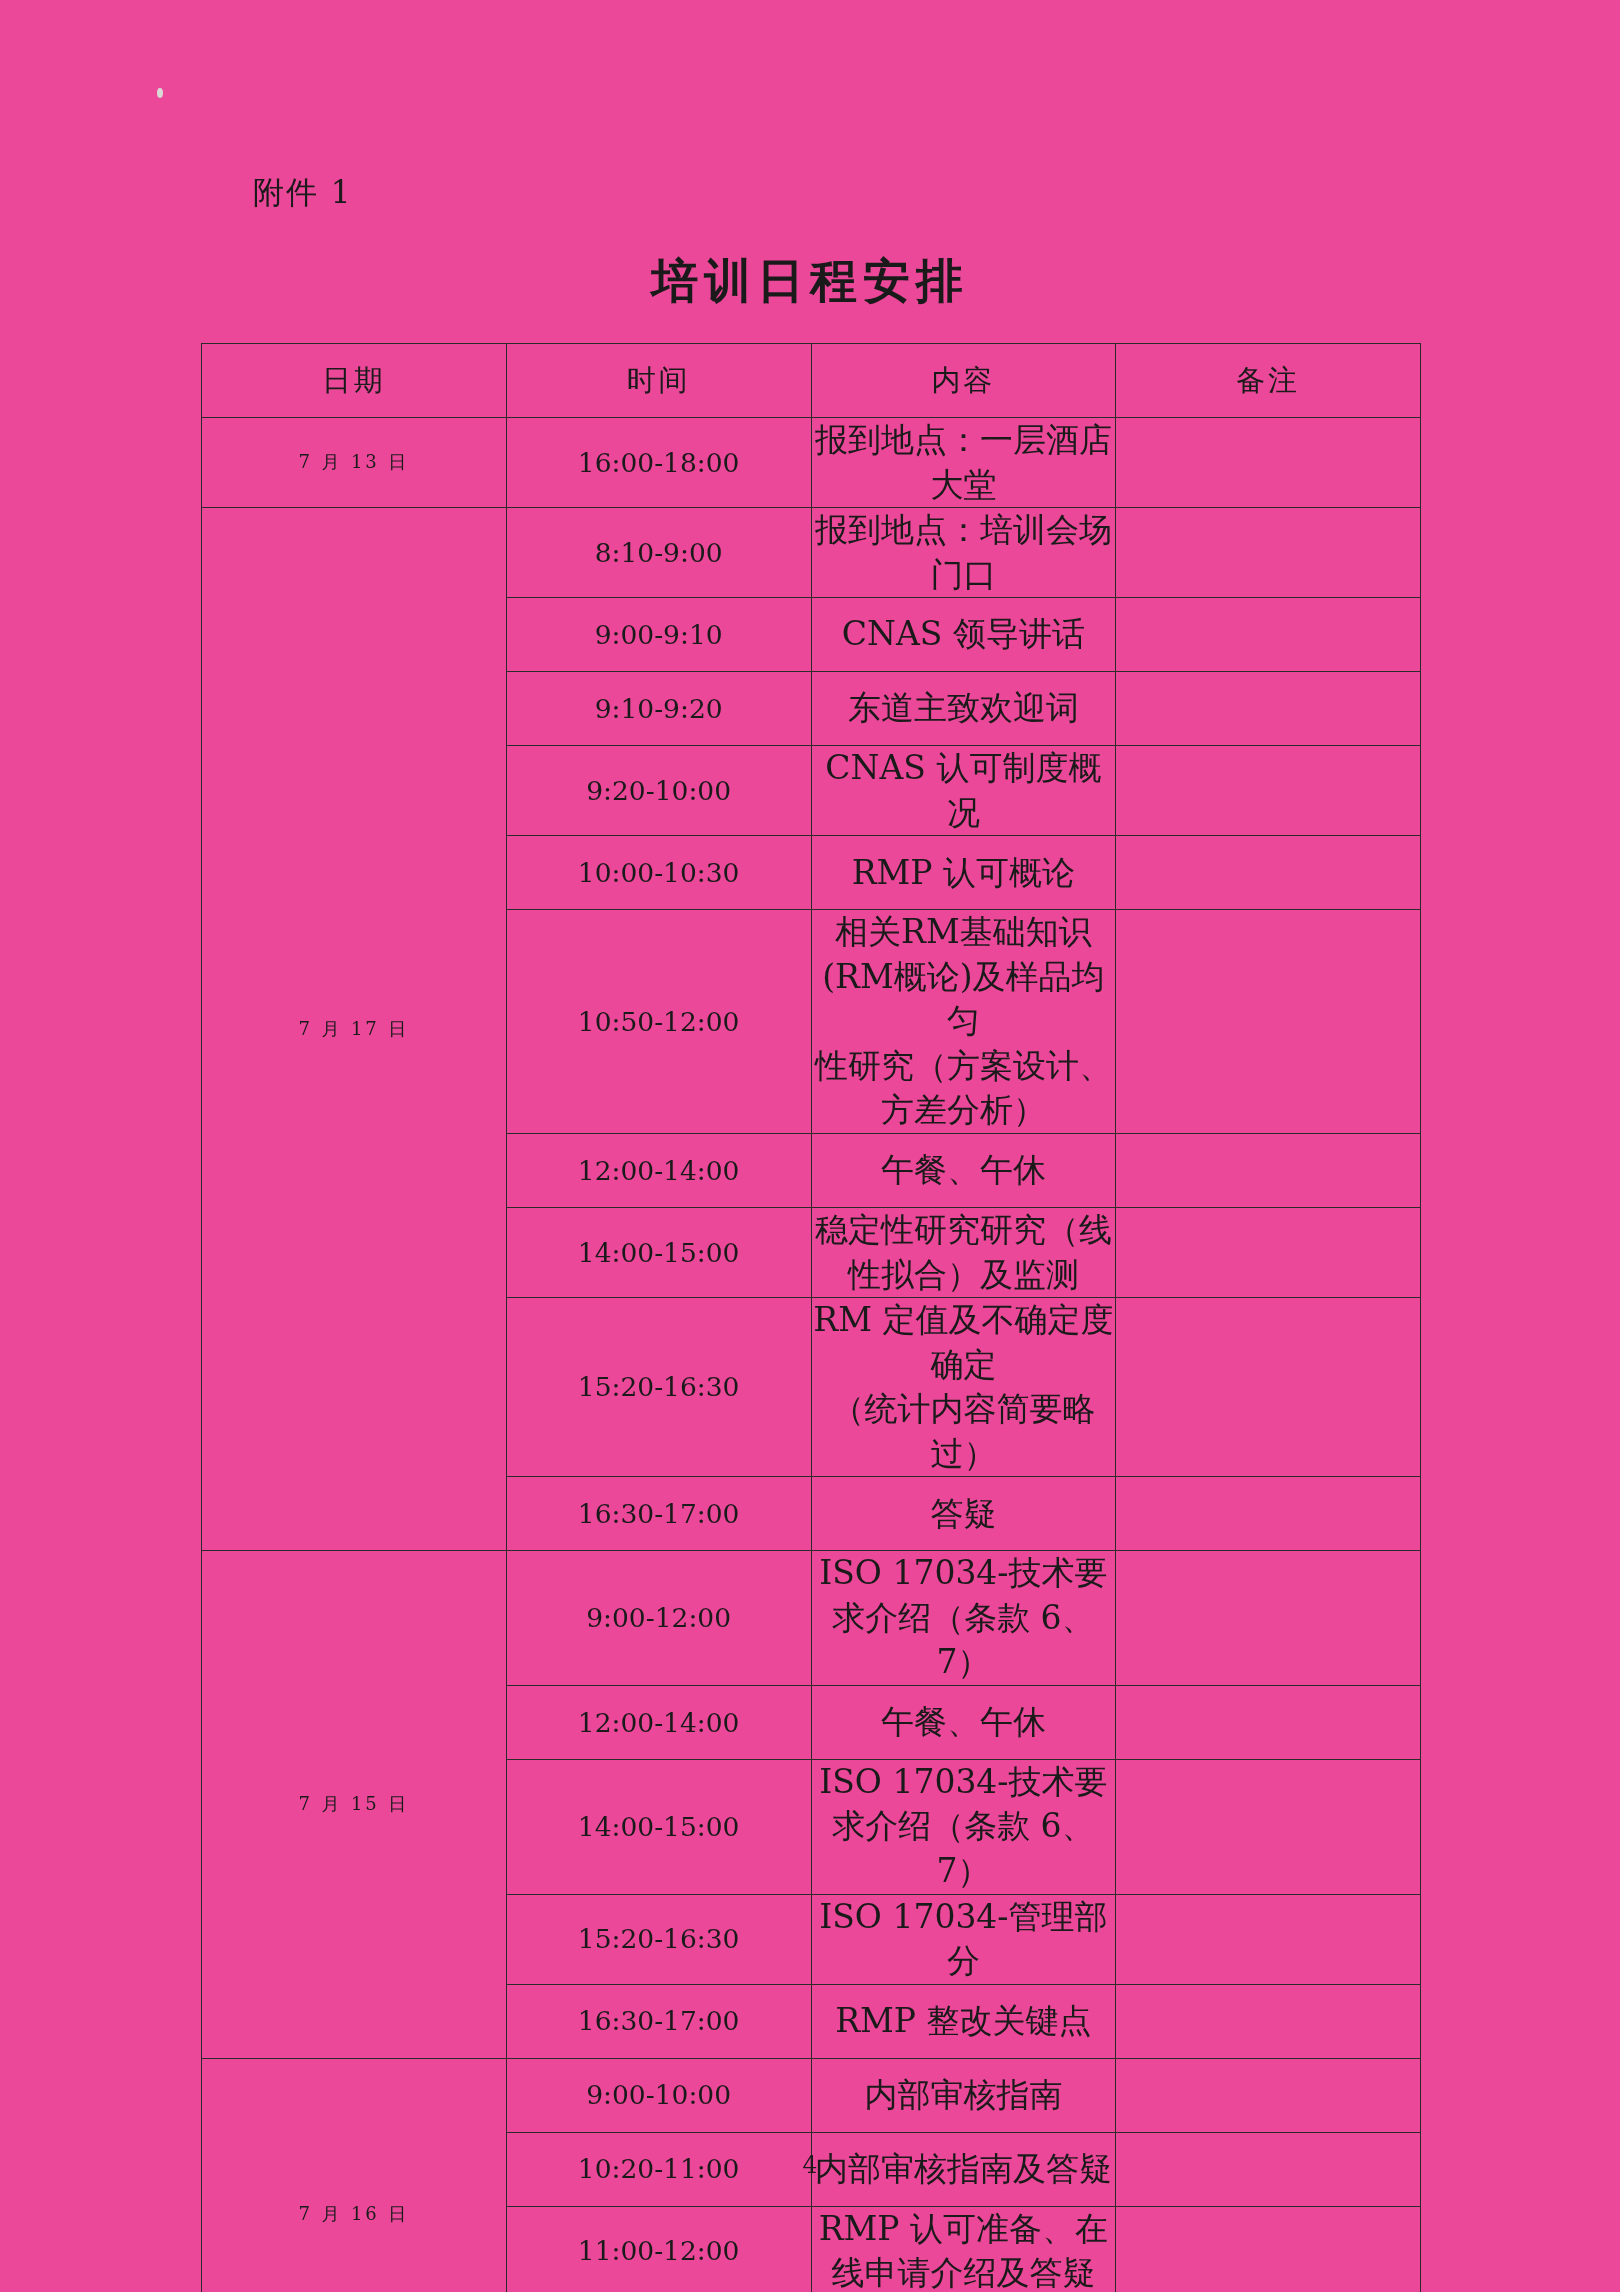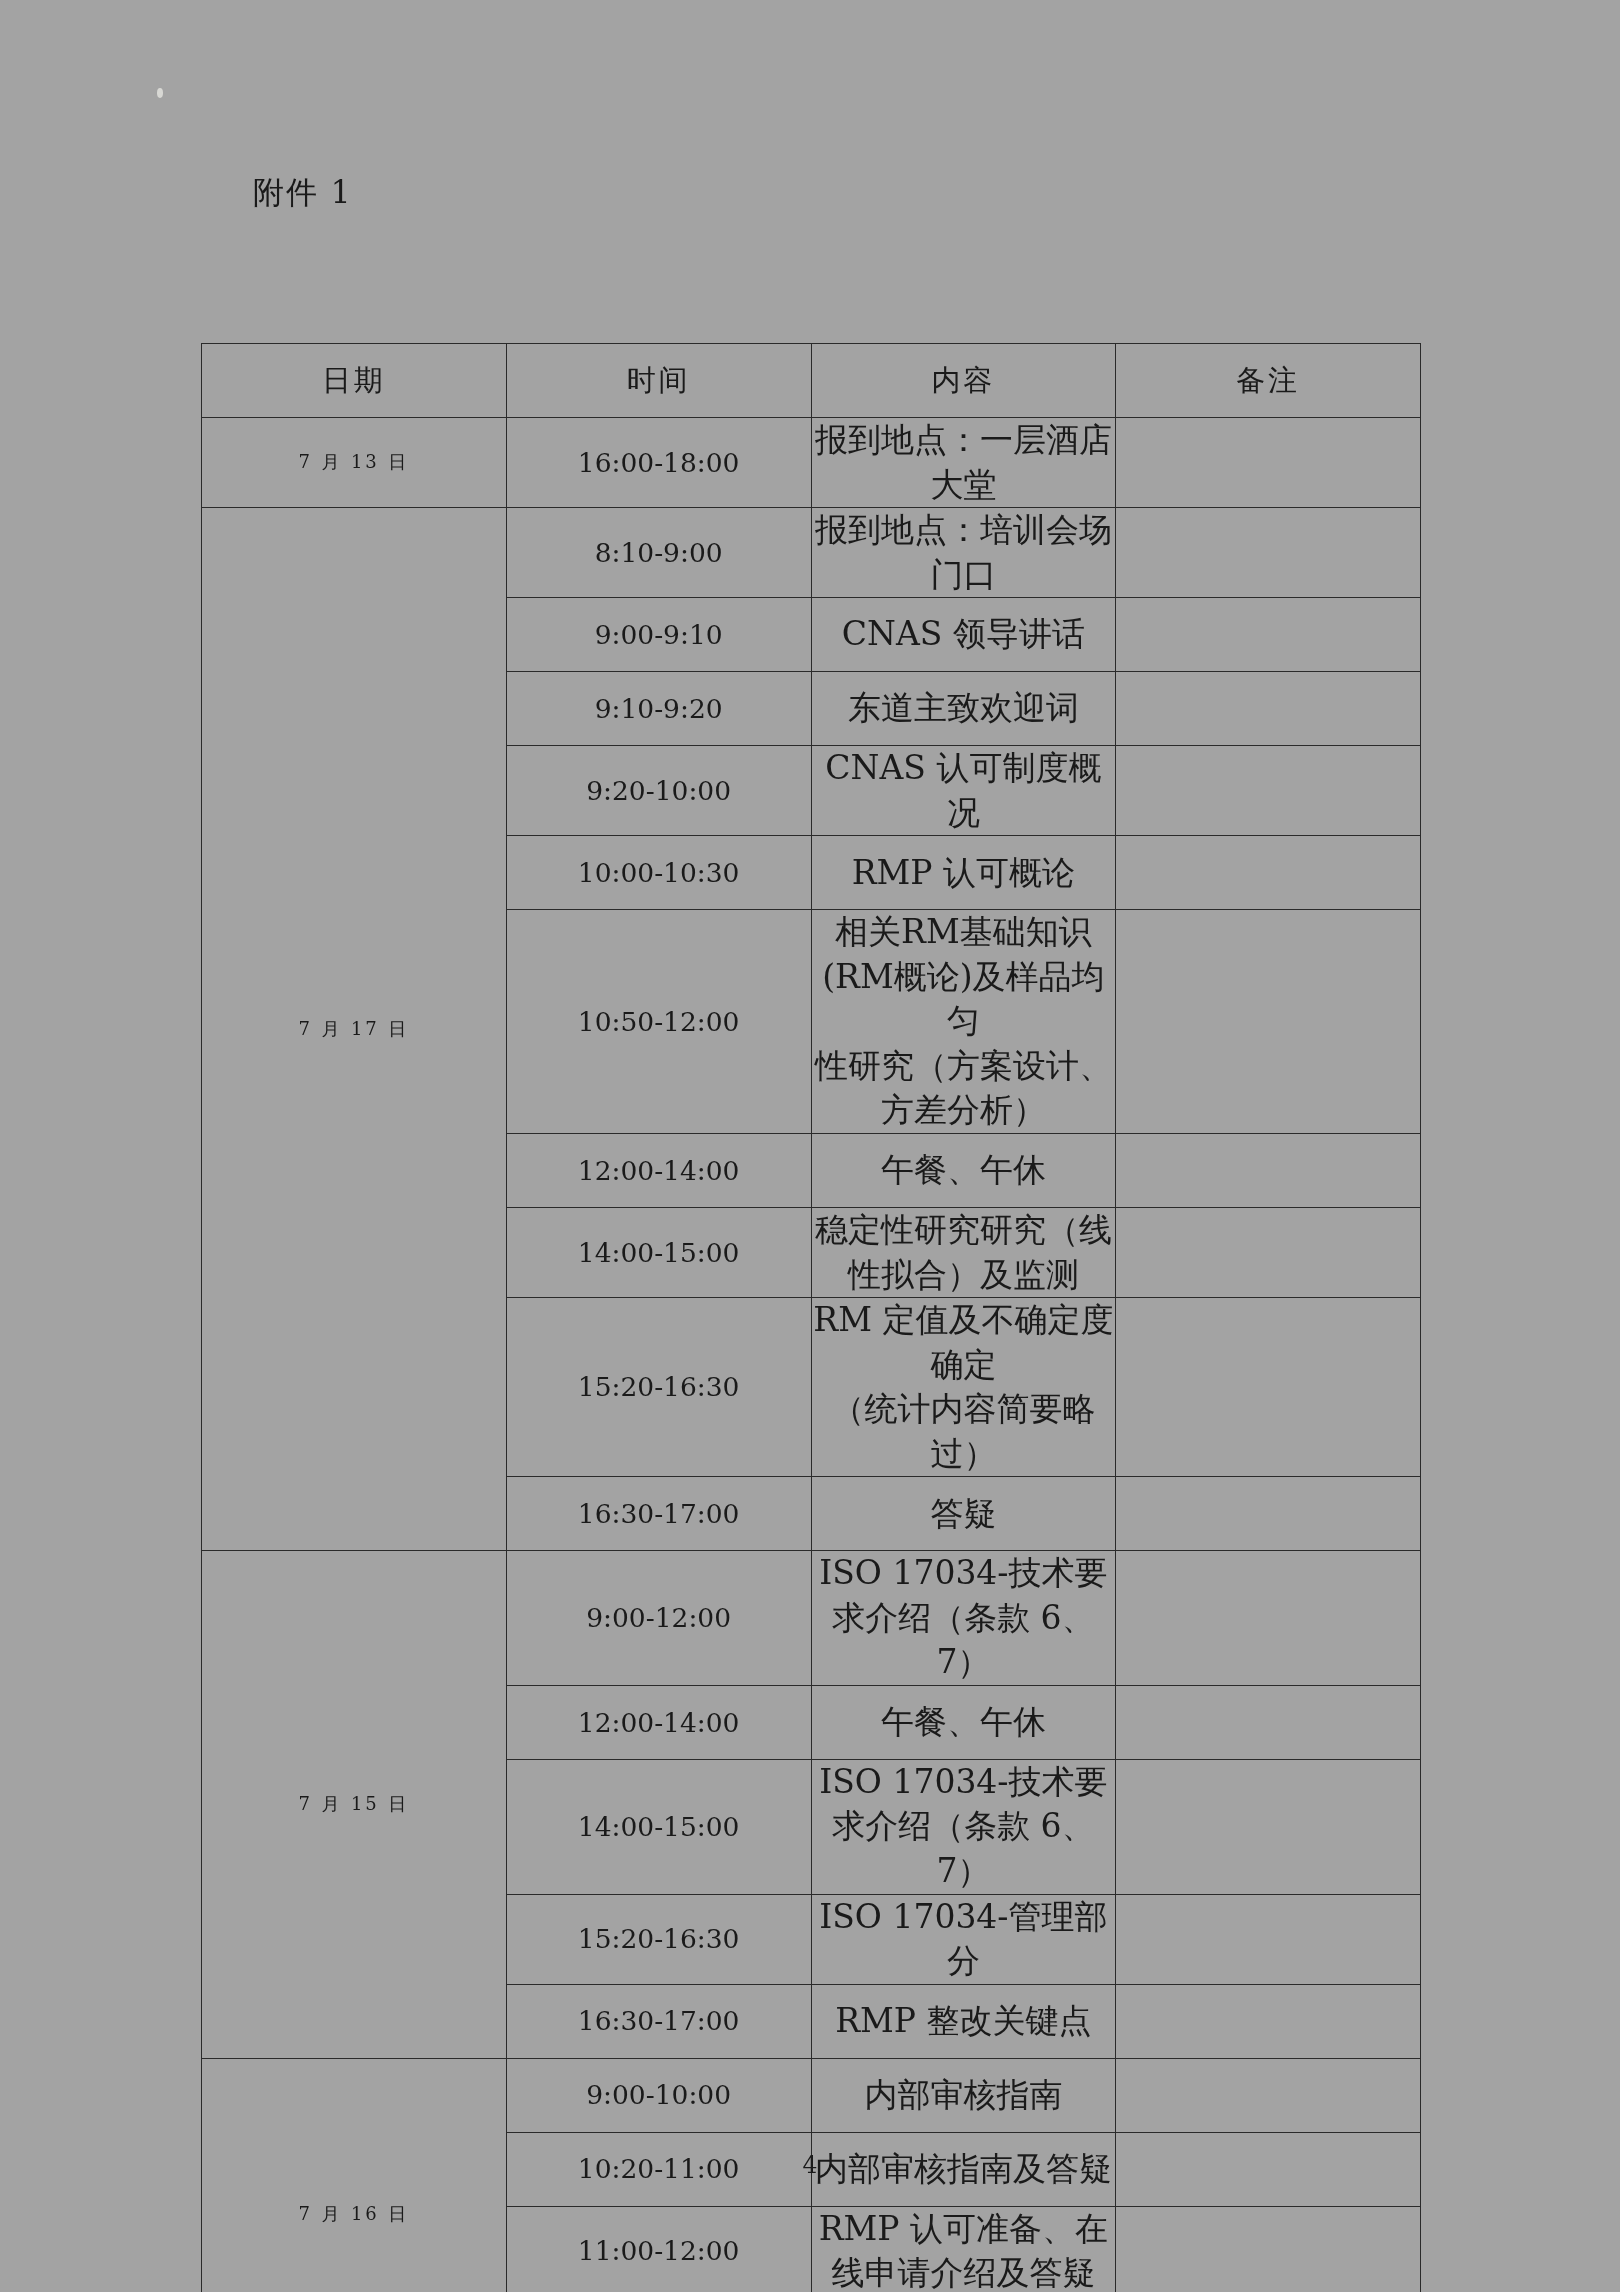--- a/index.html
+++ b/index.html
@@ -10,21 +10,21 @@
   body {
     width: 1620px;
     height: 2293px;
     position: relative;
     font-family: "Liberation Serif", "DejaVu Serif", serif;
     color: #1a1a1a;
   }
   .page {
     position: absolute;
     inset: 0;
-    background: #a3a3a3;
+    background: #ec4899;
   }
   .sheet {
     position: absolute;
     left: 0;
     top: 0;
     width: 1620px;
     height: 2293px;
   }
   .attach-label {
     position: absolute;
@@ -126,20 +126,21 @@
 </head>
 <body>
 
 <div class="page">
   <div class="sheet">
 
     <div class="speck"></div>
 
     <div class="attach-label">附件 1</div>
 
+    <div class="doc-title">培训日程安排</div>
 
     <table class="schedule">
       <thead>
         <tr>
           <th class="col-date">日期</th>
           <th class="col-time">时间</th>
           <th class="col-content">内容</th>
           <th class="col-note">备注</th>
         </tr>
       </thead>

